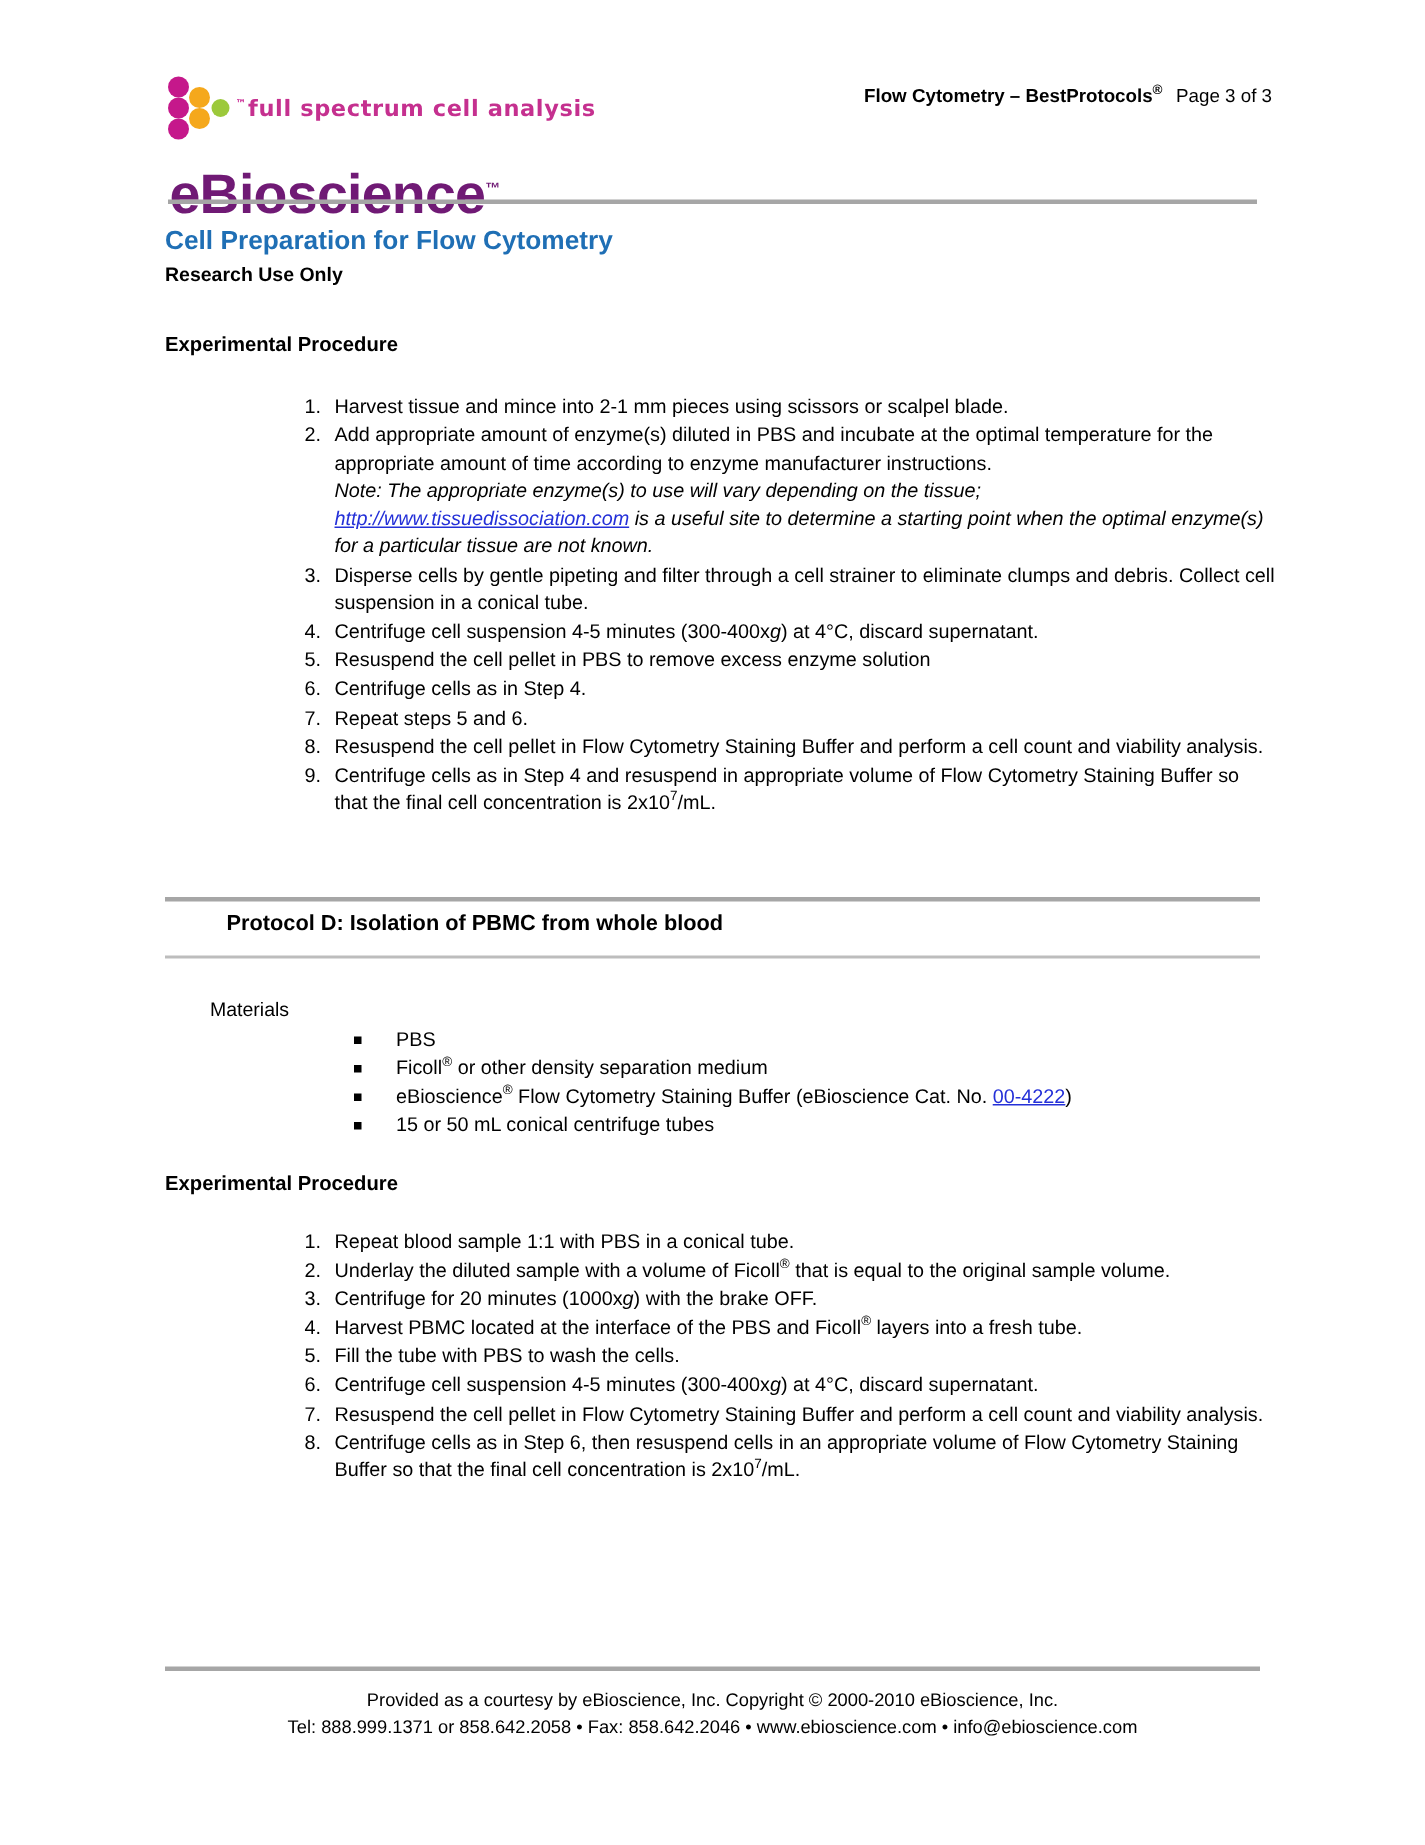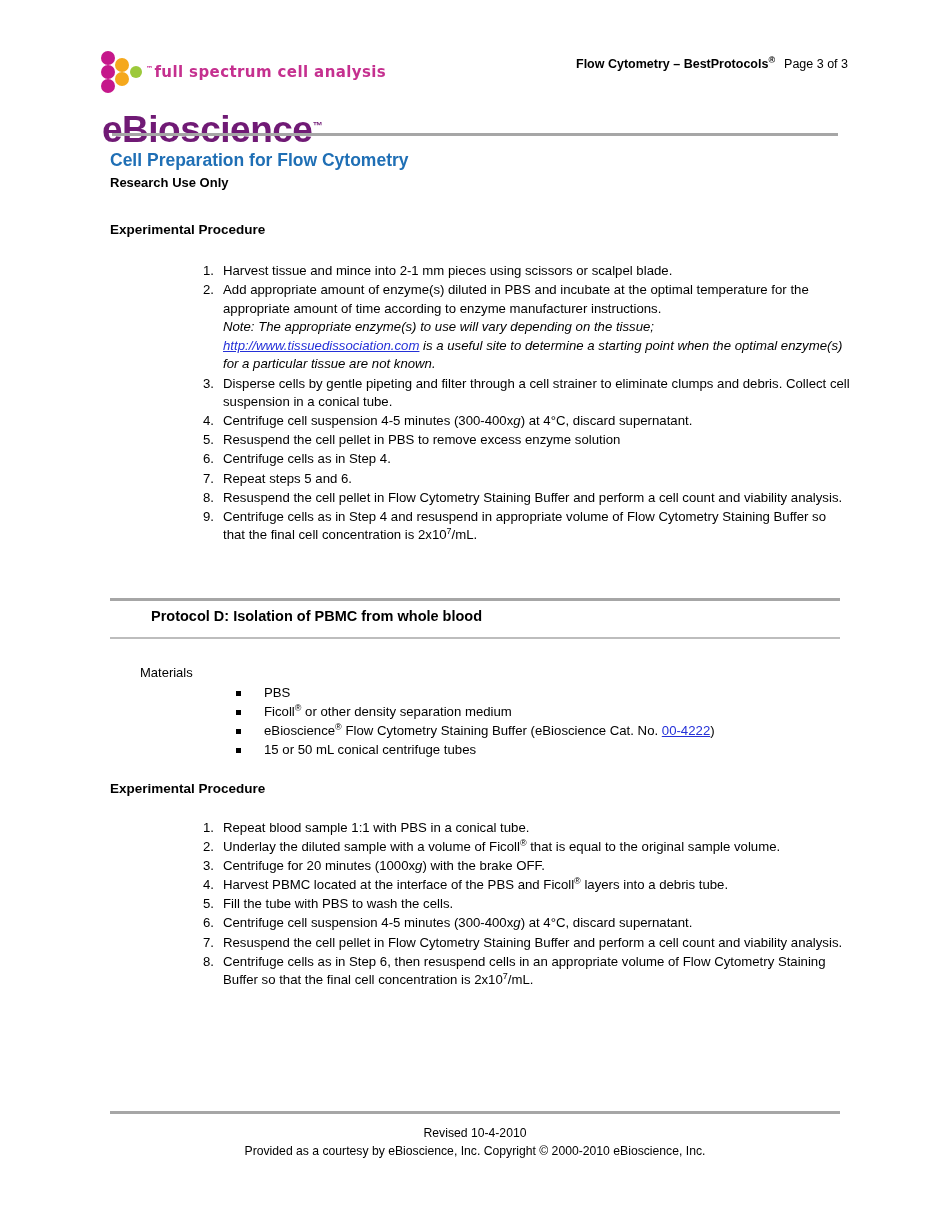--- a/index.html
+++ b/index.html
@@ -27,21 +27,21 @@
   .header {
     position: absolute;
     left: 0;
     top: 0;
     width: 950px;
     height: 132px;
   }
 
   .logo-block {
     position: absolute;
-    left: 100px;
+    left: 111px;
     top: 50px;
     width: 340px;
   }
 
   .logo-top-row {
     display: flex;
     align-items: center;
     height: 44px;
   }
 
@@ -354,21 +354,21 @@
     <li>
       <span class="num">2.</span>
       <span class="step-body"><span>Underlay the diluted sample with a volume of Ficoll</span><span class="reg">®</span><span> that is equal to the original sample volume.</span></span>
     </li>
     <li>
       <span class="num">3.</span>
       <span class="step-body"><span>Centrifuge for 20 minutes (1000x</span><span class="ital">g</span><span>) with the brake OFF.</span></span>
     </li>
     <li>
       <span class="num">4.</span>
-      <span class="step-body"><span>Harvest PBMC located at the interface of the PBS and Ficoll</span><span class="reg">®</span><span> layers into a debris tube.</span></span>
+      <span class="step-body"><span>Harvest PBMC located at the interface of the PBS and Ficoll</span><span class="reg">®</span><span> layers into a fresh tube.</span></span>
     </li>
     <li>
       <span class="num">5.</span>
       <span class="step-body">Fill the tube with PBS to wash the cells.</span>
     </li>
     <li>
       <span class="num">6.</span>
       <span class="step-body"><span>Centrifuge cell suspension 4-5 minutes (300-400x</span><span class="ital">g</span><span>) at 4°C, discard supernatant.</span></span>
     </li>
     <li>
@@ -376,17 +376,17 @@
       <span class="step-body">Resuspend the cell pellet in Flow Cytometry Staining Buffer and perform a cell count and viability analysis.</span>
     </li>
     <li>
       <span class="num">8.</span>
       <span class="step-body"><span>Centrifuge cells as in Step 6, then resuspend cells in an appropriate volume of Flow Cytometry Staining Buffer so that the final cell concentration is 2x10</span><sup>7</sup><span>/mL.</span></span>
     </li>
   </ol>
 
   <div class="rule footer-rule"></div>
   <div class="footer">
-    <div>Revised 10-4-2010</div>
     <div>Provided as a courtesy by eBioscience, Inc. Copyright © 2000-2010 eBioscience, Inc.</div>
+    <div>Tel: 888.999.1371 or 858.642.2058  •   Fax: 858.642.2046  •   www.ebioscience.com  •   info@ebioscience.com</div>
   </div>
 
 </div>
 
 </body></html>

